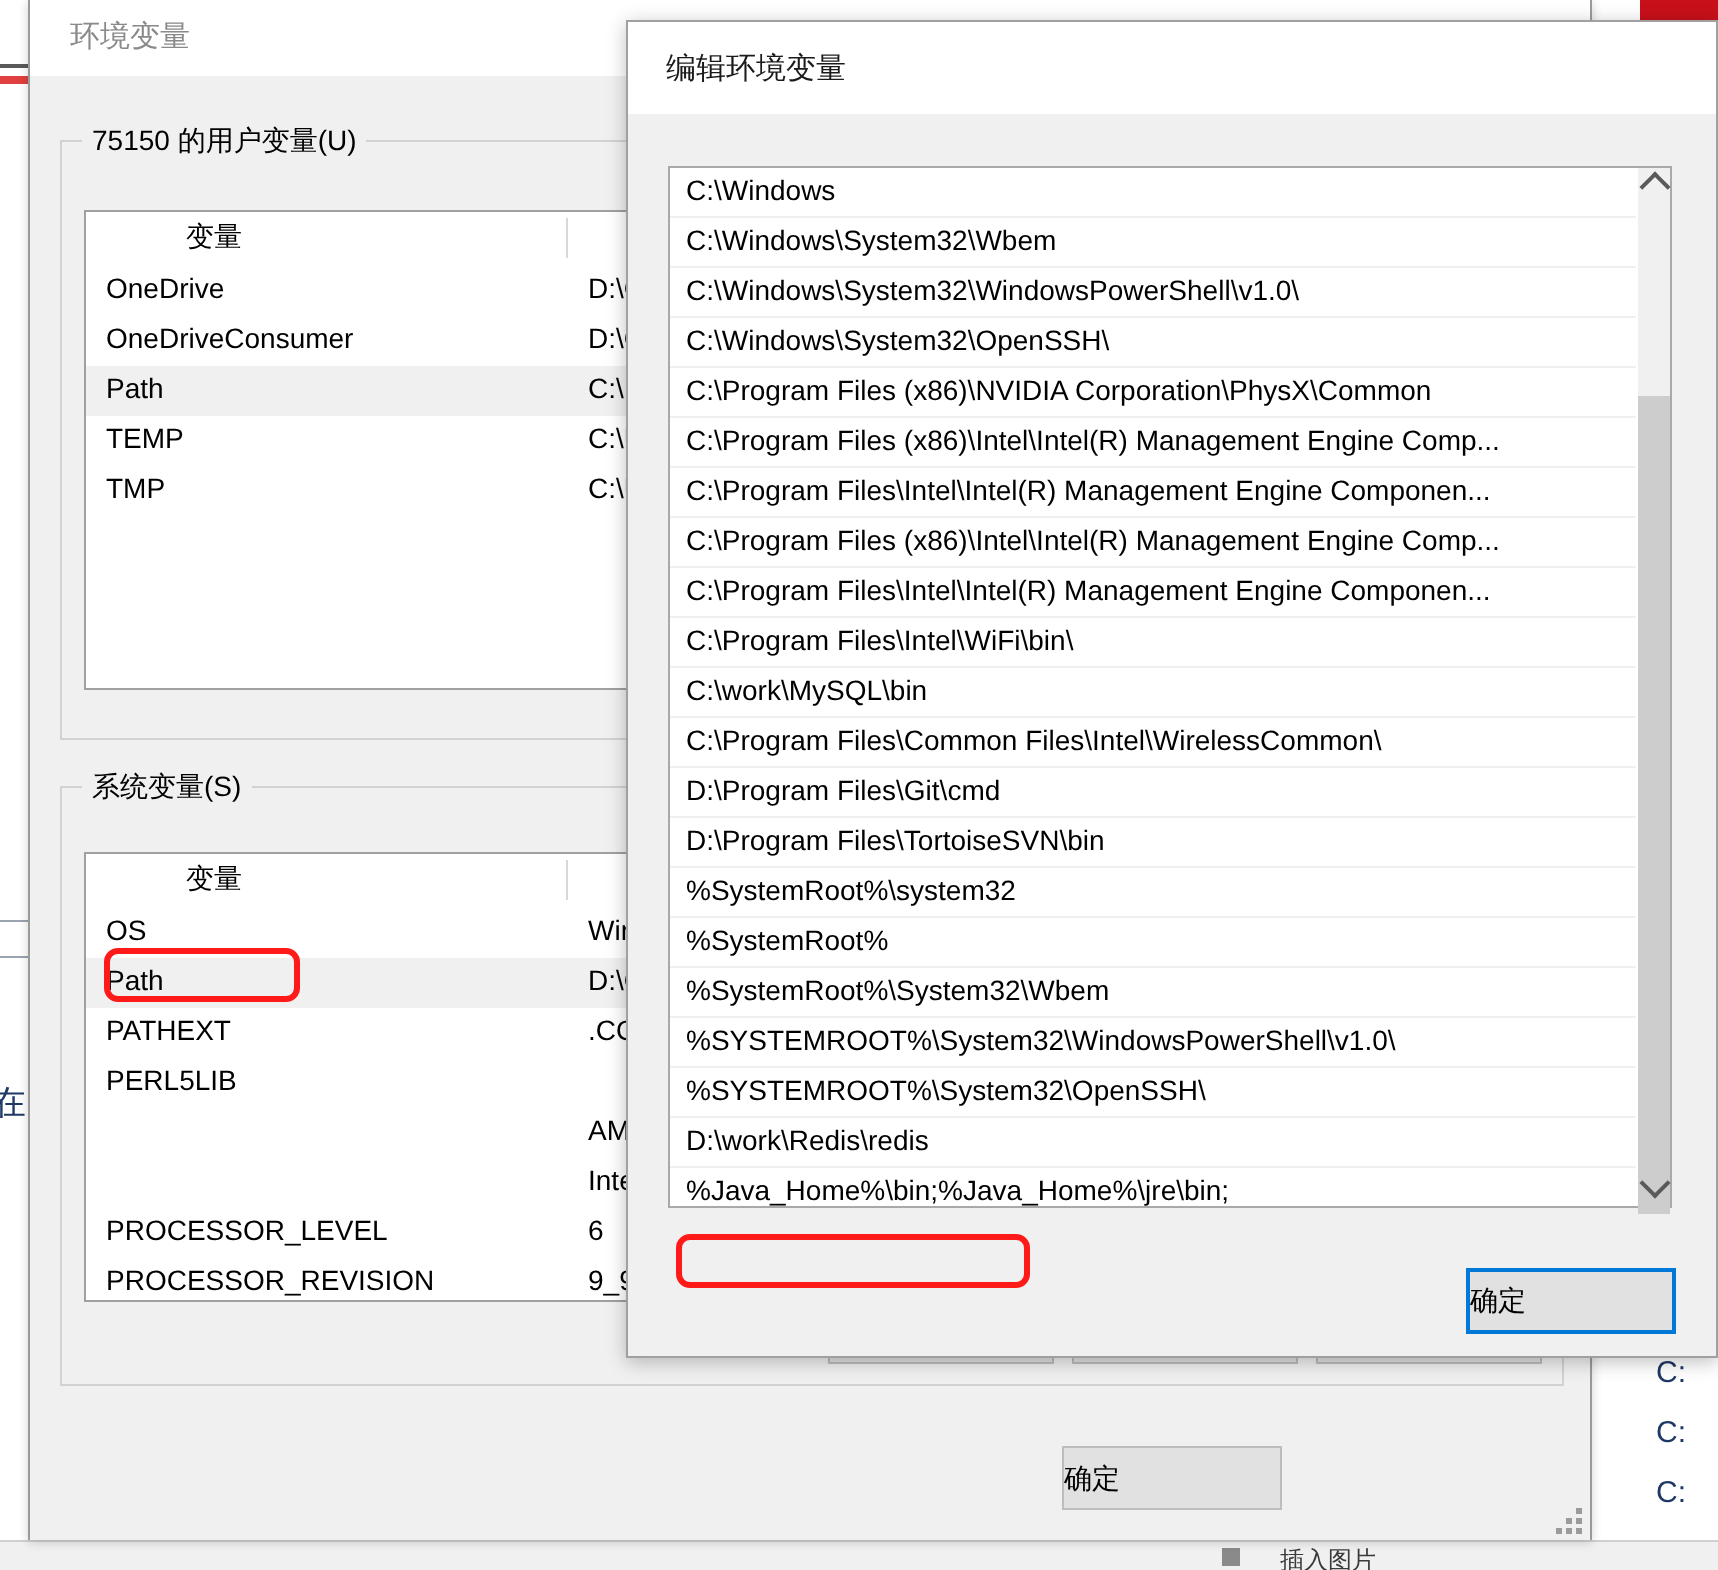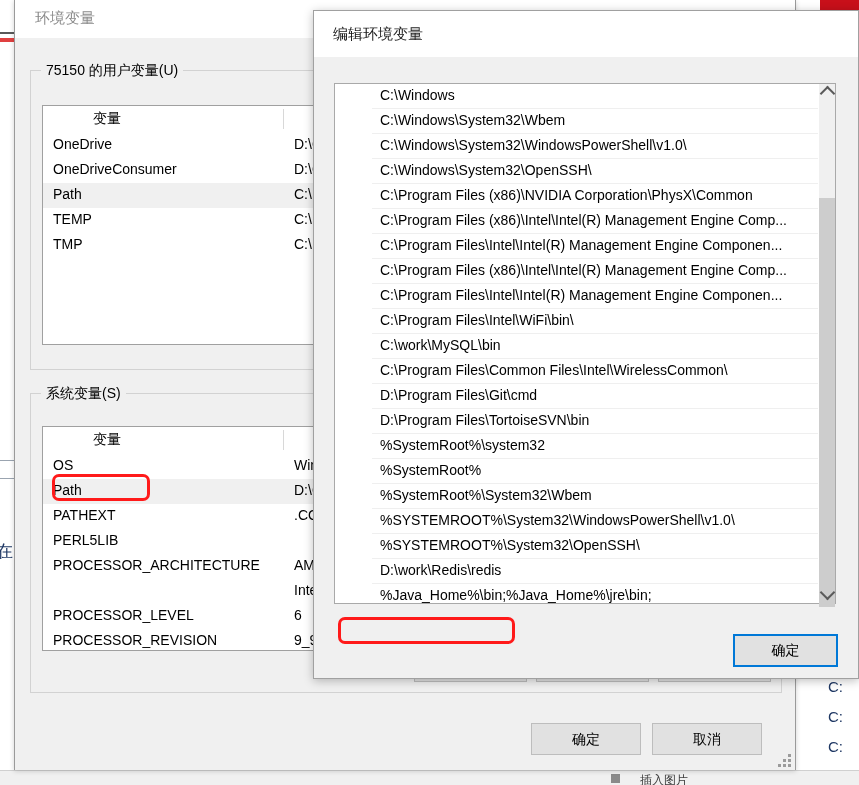--- a/index.html
+++ b/index.html
@@ -202,21 +202,21 @@
   }
 
   
   .btn {
     position: absolute;
     background: #e1e1e1;
     border: 1px solid #adadad;
     box-sizing: border-box;
     font-size: 14px;
     color: #000000;
-    text-align: center;
+    text-align: left;
     line-height: 30px;
     font-family: "Liberation Sans", "DejaVu Sans", sans-serif;
     cursor: default;
   }
   .btn.default {
     border: 2px solid #0078d7;
   }
   .btn.ghost {
     background: #e1e1e1;
     border: 1px solid #bdbdbd;
@@ -281,21 +281,20 @@
     bottom: 0;
     overflow: hidden;
   }
   .path-row {
     position: relative;
     height: 25px;
     border-bottom: 1px solid #efefef;
     box-sizing: border-box;
     white-space: nowrap;
     overflow: hidden;
-    margin-left: 37px;
   }
   .path-row span {
     position: absolute;
     left: 8px;
     top: 3px;
     font-size: 14px;
     color: #000000;
     white-space: nowrap;
   }
 
@@ -434,40 +433,38 @@
       </div>
       <div class="vt-row">
         <div class="vname">PATHEXT</div>
         <div class="vval" style="left:251px;">.COM;</div>
       </div>
       <div class="vt-row">
         <div class="vname">PERL5LIB</div>
         <div class="vval" style="left:251px;"></div>
       </div>
       <div class="vt-row">
-        <div class="vname">PROCESSOR_ARCHITECTURE</div>
         <div class="vval" style="left:251px;">AMD6</div>
       </div>
       <div class="vt-row">
         <div class="vval" style="left:251px;">Intel64</div>
       </div>
       <div class="vt-row">
         <div class="vname">PROCESSOR_LEVEL</div>
         <div class="vval" style="left:251px;">6</div>
       </div>
       <div class="vt-row">
         <div class="vname">PROCESSOR_REVISION</div>
         <div class="vval" style="left:251px;">9_9</div>
       </div>
     </div>
 
     <div class="redbox" style="left:37px; top:436px; width:98px; height:27px;"></div>
 
     <div class="btn ghost" style="left:516px; top:685px; width:110px; height:32px;">确定</div>
-    <div class="btn ghost" style="left:637px; top:685px; width:110px; height:32px;">取消</div>
 
     <div class="resize-grip">
       <i style="left:9px; top:0px;"></i>
       <i style="left:9px; top:5px;"></i>
         <i style="left:4px; top:5px;"></i>
       <i style="left:9px; top:10px;"></i>
         <i style="left:4px; top:10px;"></i>
         <i style="left:-1px; top:10px;"></i>
     </div>
   </div>

